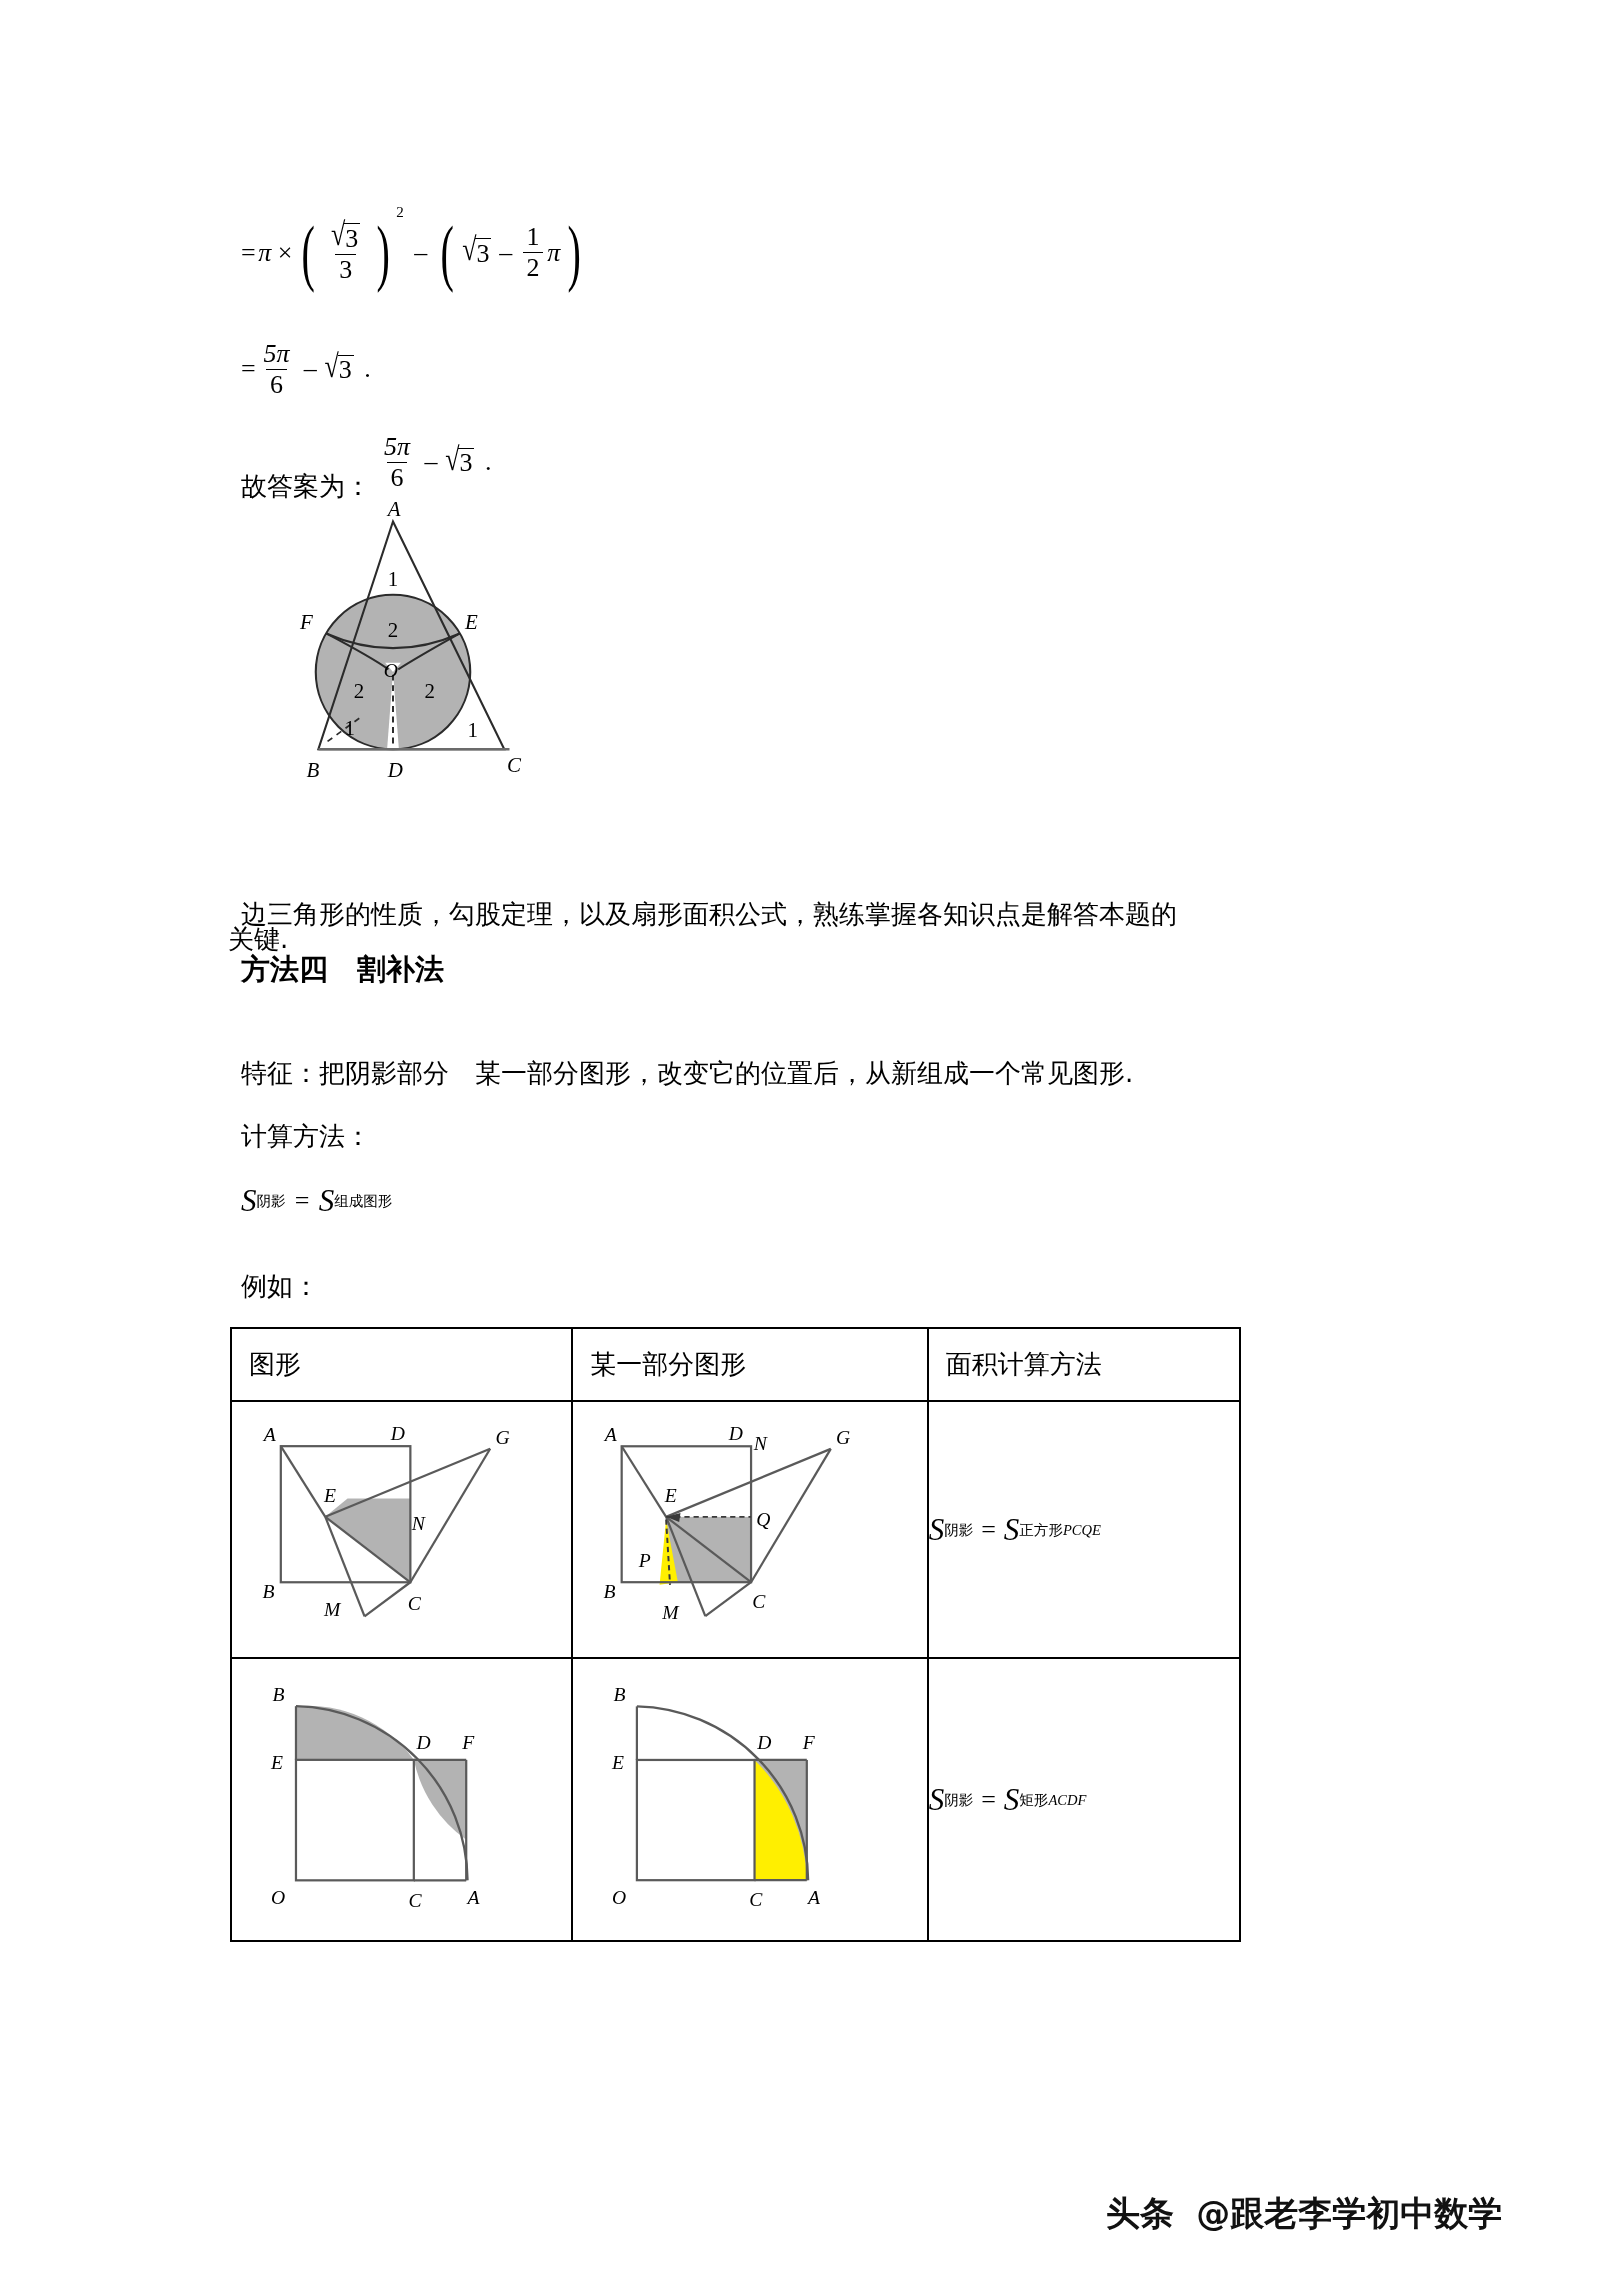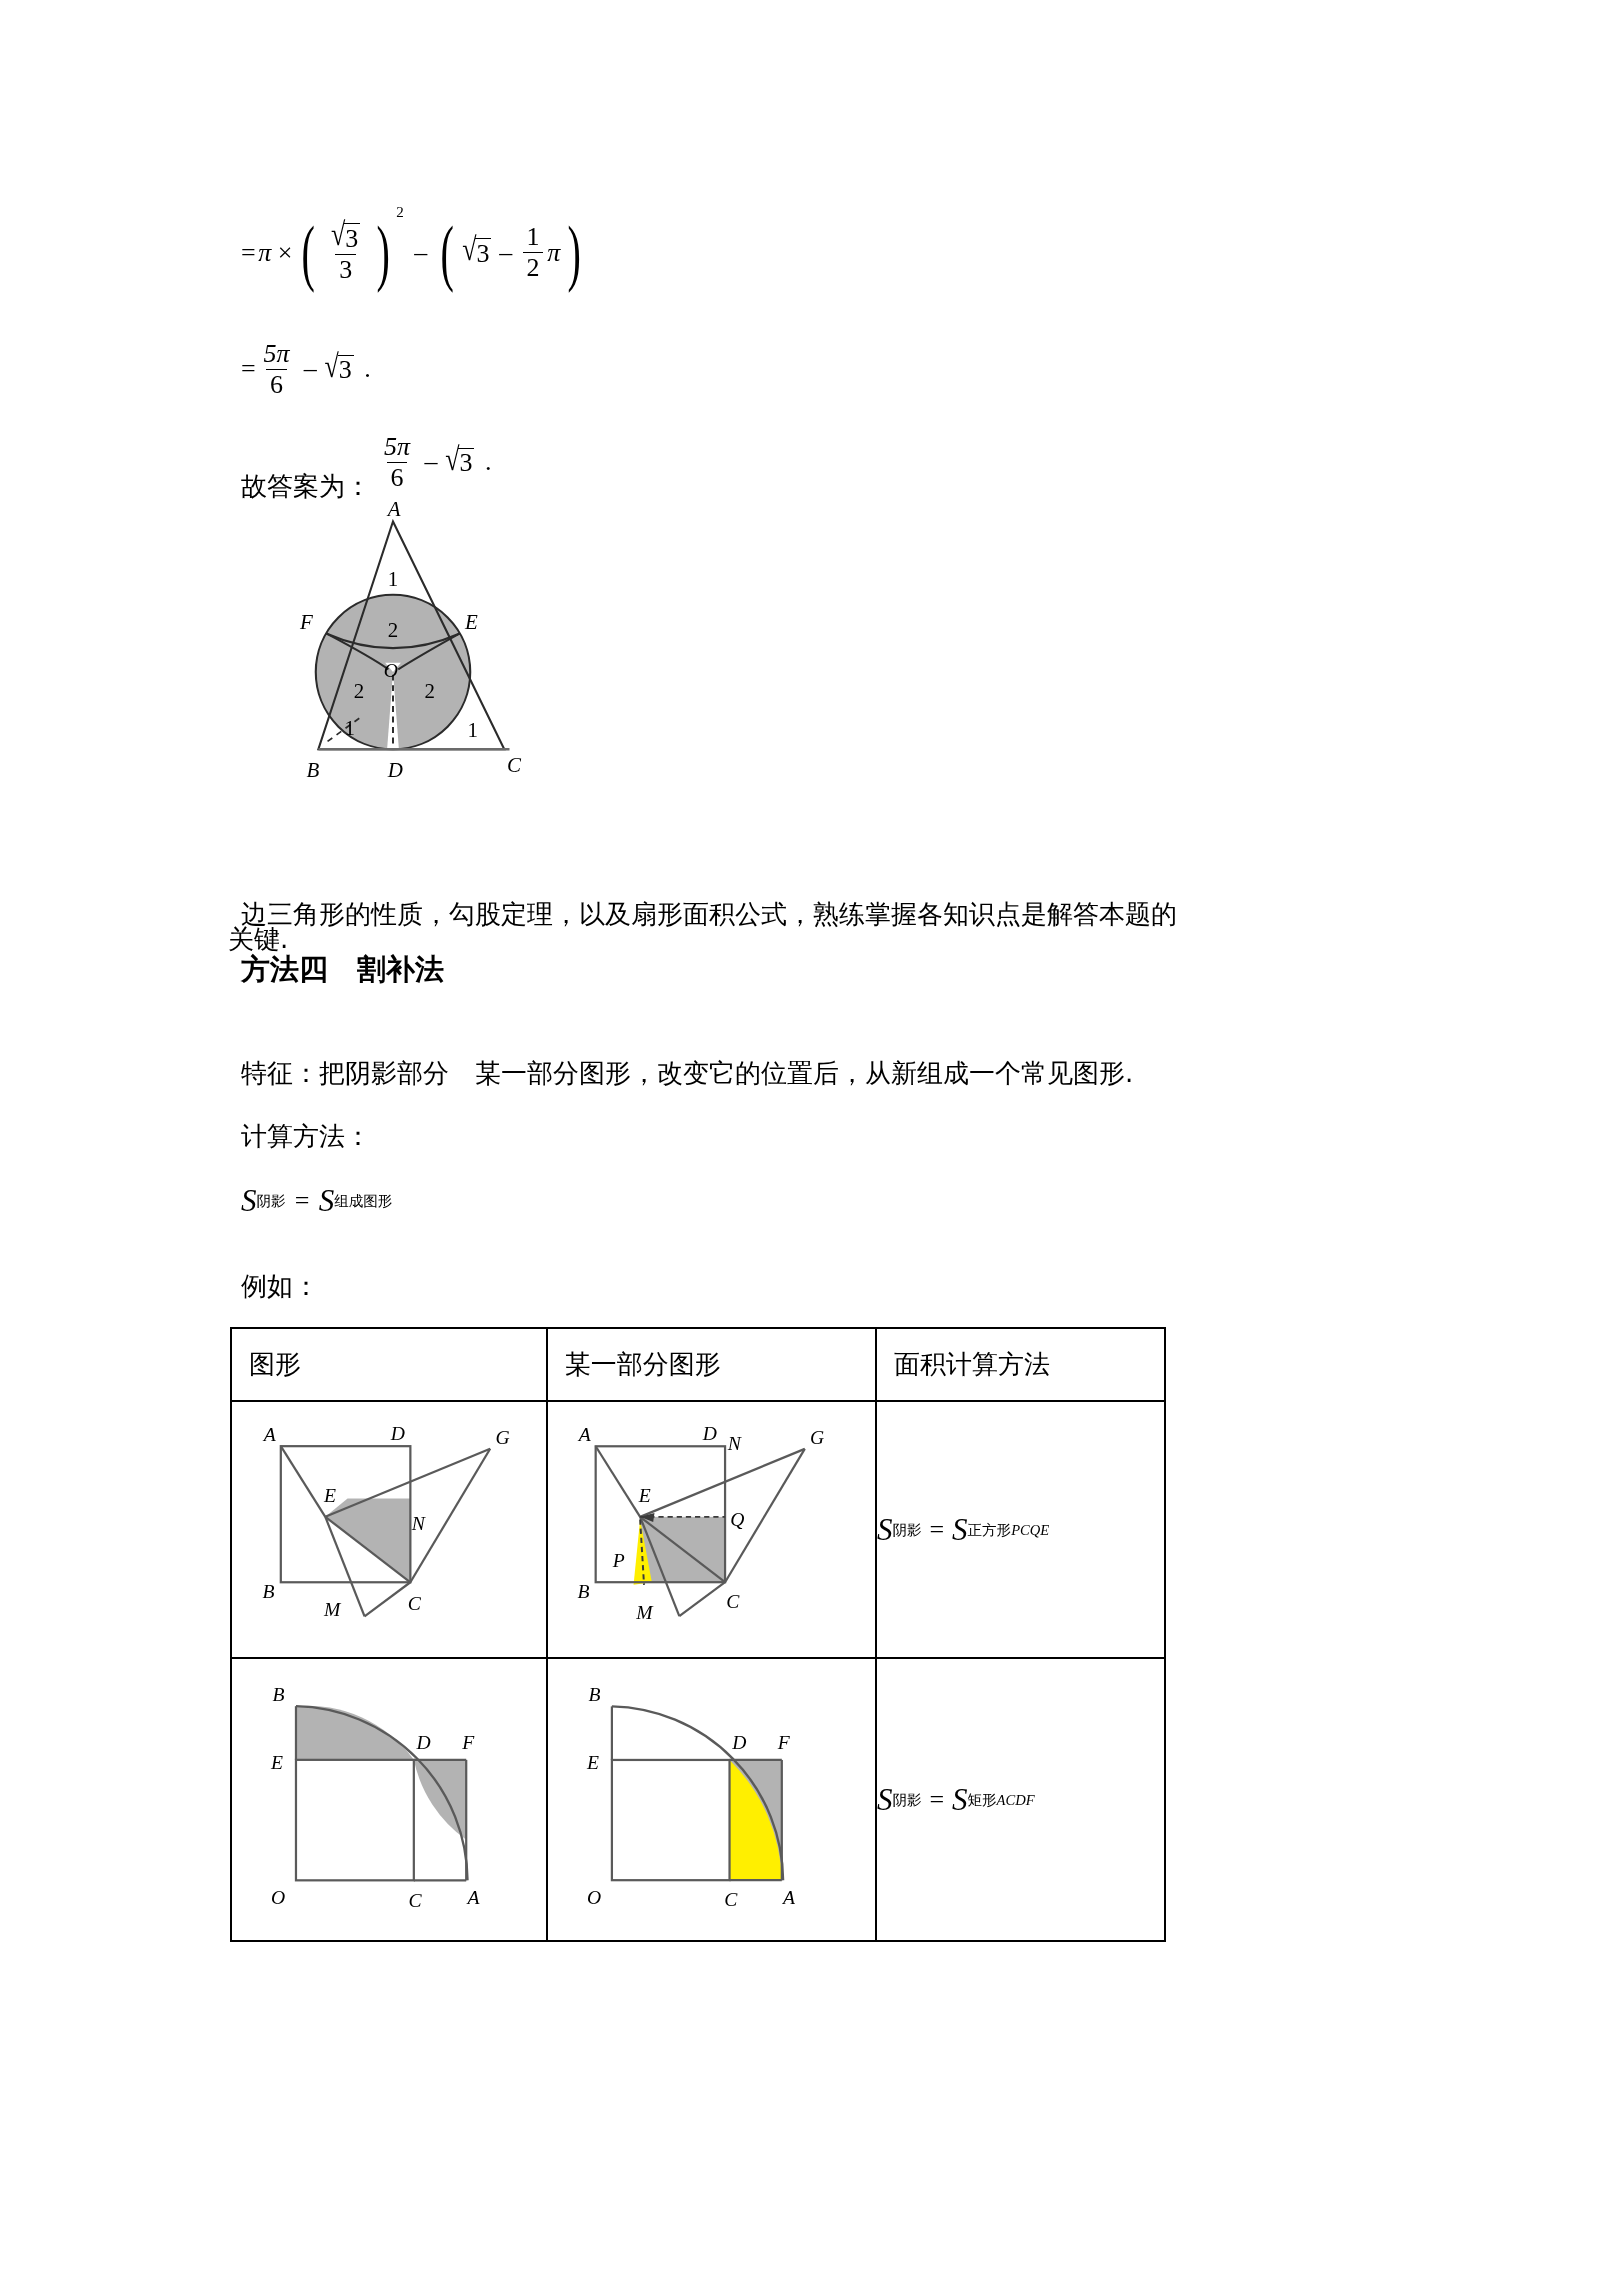--- a/index.html
+++ b/index.html
@@ -178,21 +178,21 @@
   <div class="eq" style="left:241px;top:1185px;">
     <span class="mi" style="font-size:31px;">S</span>
     <span class="subcn">阴影</span>
     <span style="margin:0 9.2px;">=</span>
     <span class="mi" style="font-size:31px;">S</span>
     <span class="subcn">组成图形</span>
   </div>
 
   <div class="para" style="left:241px;top:1273px;">例如：</div>
 
-  <table class="tbl" style="left:230px;top:1327px;width:936px;">
+  <table class="tbl" style="left:230px;top:1327px;width:1011px;">
     <tbody>
         <tr>
       <td class="hdr" style="width:288px;">图形</td>
       <td class="hdr" style="width:301px;">某一部分图形</td>
       <td class="hdr" style="width:262px;">面积计算方法</td>
     </tr>
 
     <tr>
       <td class="figcell">
         <svg width="275" height="229" viewBox="0 0 420 350" style="margin:9.2px auto 0 15.7px;">
@@ -319,15 +319,19 @@
           <span style="margin:0 7.9px;">=</span>
           <span class="mi" style="font-size:31px;">S</span>
           <span class="subcn">矩形</span>
           <span class="sub mi">ACDF</span>
         </div>
       </td>
     </tr>
   </tbody>
     </table>
 
+  <div class="footer" style="left:1106px;top:2191px;">
+    <span>头条</span>
+    <span style="margin-left:10.5px;">@跟老李学初中数学</span>
+  </div>
 
 </div>
 
 
 </body></html>

